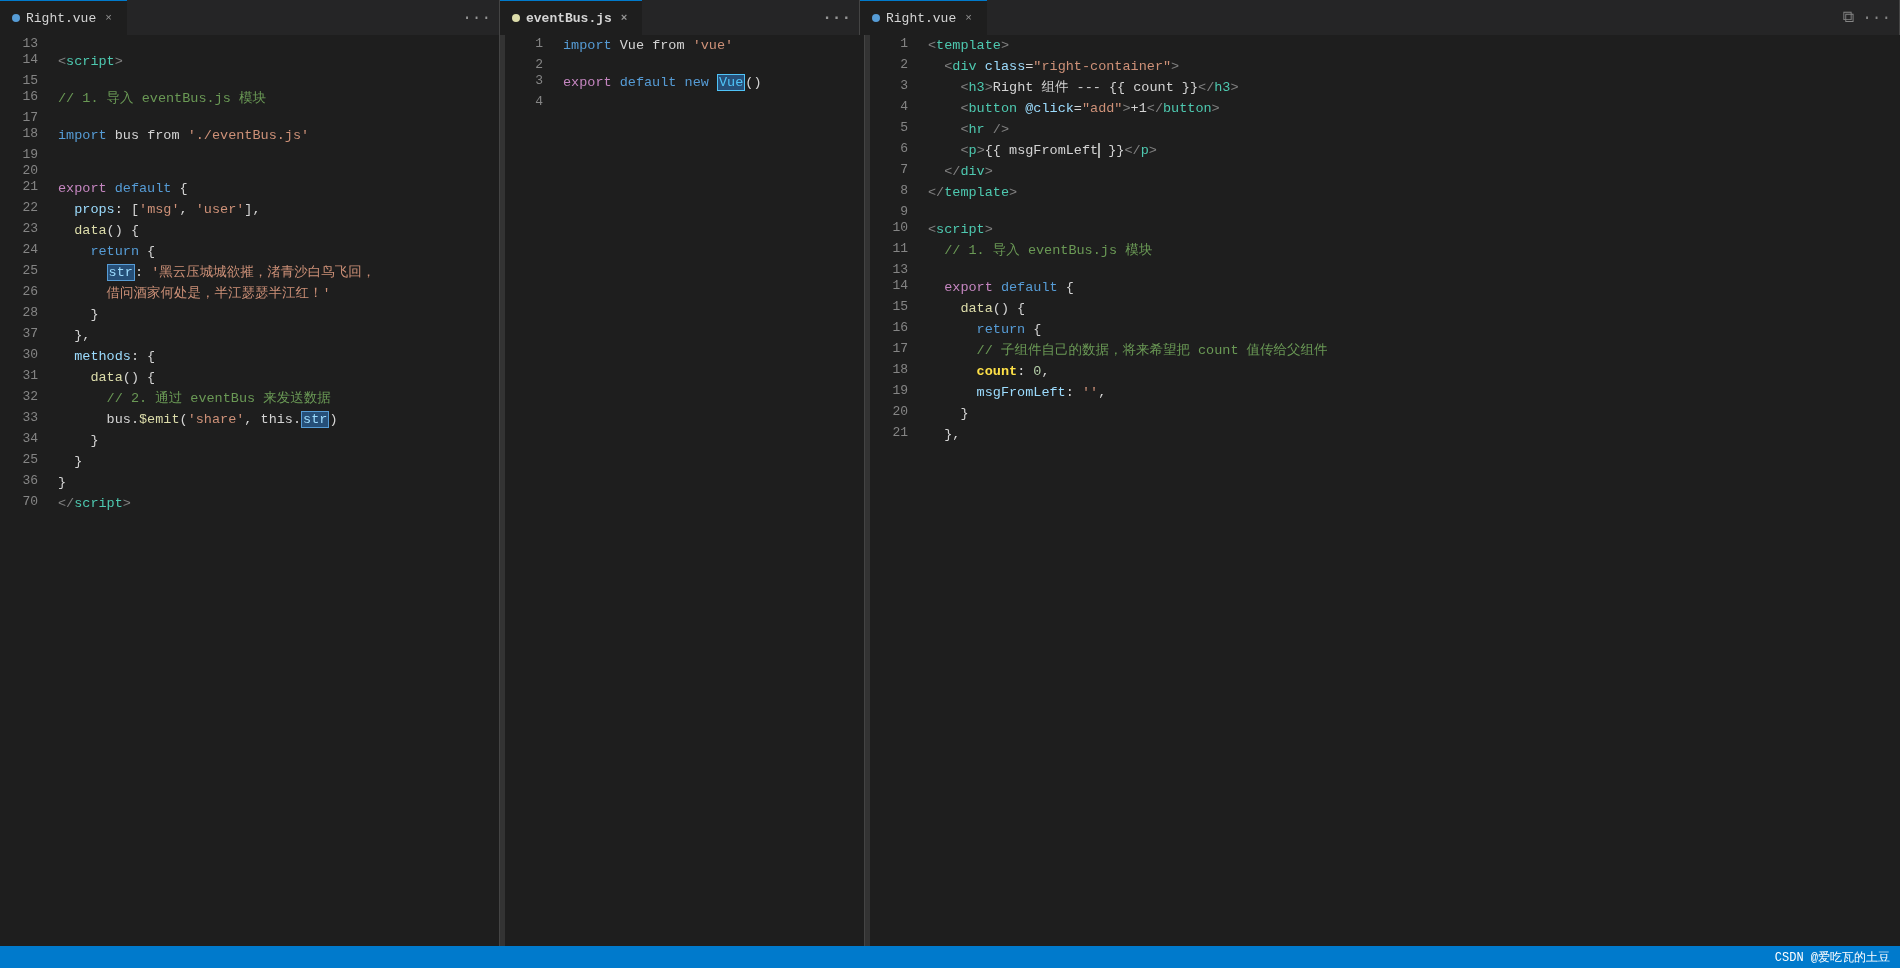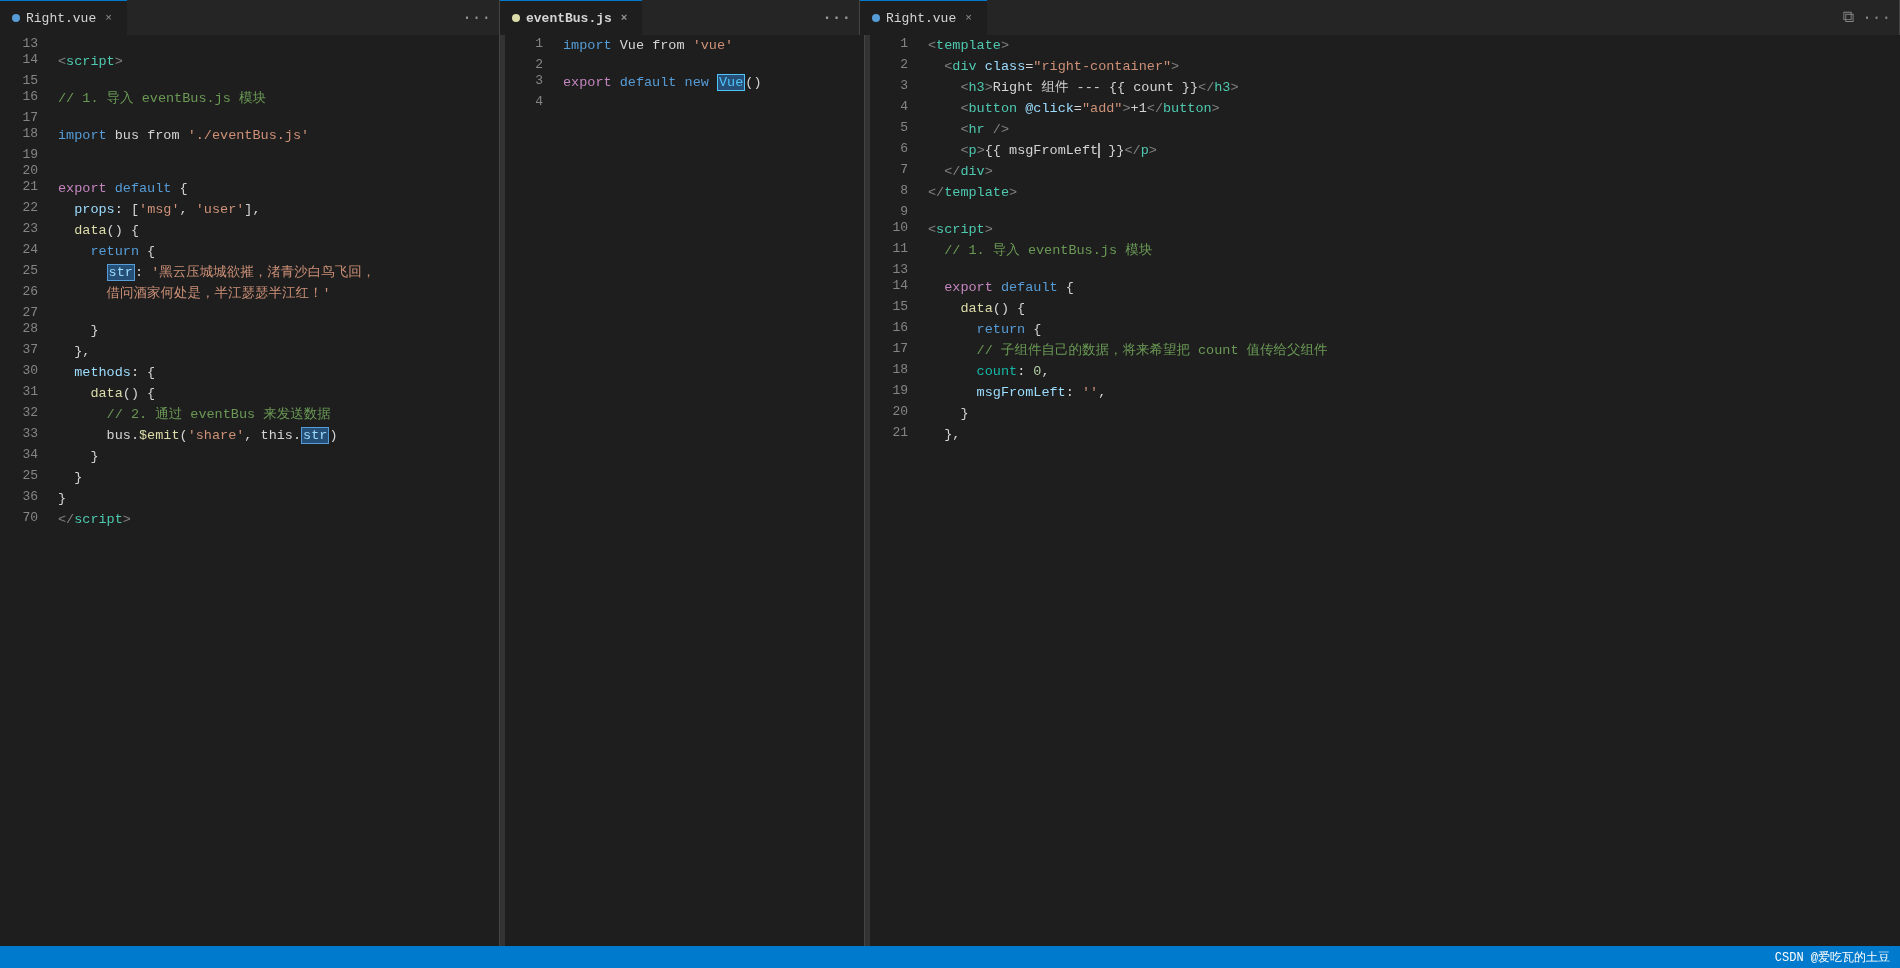--- a/index.html
+++ b/index.html
@@ -255,24 +255,20 @@
           </div>
           <div class="code-line">
             <div class="line-num">25</div>
             <div class="line-content"><span style="color: rgb(212, 212, 212);">      </span><span style="background: rgb(38, 79, 120); color: rgb(156, 220, 254); border: 1px solid rgb(86, 156, 214); padding: 0px 1px;">str</span><span style="color: rgb(212, 212, 212);">: </span><span style="color: rgb(206, 145, 120);">'黑云压城城欲摧，渚青沙白鸟飞回，</span></div>
           </div>
           <div class="code-line">
             <div class="line-num">26</div>
             <div class="line-content"><span style="color: rgb(212, 212, 212);">      </span><span style="color: rgb(206, 145, 120);">借问酒家何处是，半江瑟瑟半江红！'</span></div>
           </div>
           <div class="code-line">
-            <div class="line-num">27</div>
-            <div class="line-content"></div>
-          </div>
-          <div class="code-line">
             <div class="line-num">28</div>
             <div class="line-content"><span style="color: rgb(212, 212, 212);">    }</span></div>
           </div>
           <div class="code-line">
             <div class="line-num">37</div>
             <div class="line-content"><span style="color: rgb(212, 212, 212);">  </span><span style="color: rgb(212, 212, 212);">},</span></div>
           </div>
           <div class="code-line">
             <div class="line-num">30</div>
             <div class="line-content"><span style="color: rgb(212, 212, 212);">  </span><span style="color: rgb(156, 220, 254);">methods</span><span style="color: rgb(212, 212, 212);">: {</span></div>
@@ -398,21 +394,21 @@
           <div class="code-line">
             <div class="line-num">16</div>
             <div class="line-content"><span style="color: rgb(212, 212, 212);">    </span><span style="color: rgb(86, 156, 214);">  return</span><span style="color: rgb(212, 212, 212);"> {</span></div>
           </div>
           <div class="code-line">
             <div class="line-num">17</div>
             <div class="line-content"><span style="color: rgb(106, 153, 85);">      // 子组件自己的数据，将来希望把 count 值传给父组件</span></div>
           </div>
           <div class="code-line">
             <div class="line-num">18</div>
-            <div class="line-content"><span style="color: rgb(212, 212, 212);">      </span><span style="color: #14b8a6;">count</span><span style="color: rgb(212, 212, 212);">: </span><span style="color: rgb(181, 206, 168);">0</span><span style="color: rgb(212, 212, 212);">,</span></div>
+            <div class="line-content"><span style="color: rgb(212, 212, 212);">      </span><span style="color: #fde047; font-weight: bold;">count</span><span style="color: rgb(212, 212, 212);">: </span><span style="color: rgb(181, 206, 168);">0</span><span style="color: rgb(212, 212, 212);">,</span></div>
           </div>
           <div class="code-line">
             <div class="line-num">19</div>
             <div class="line-content"><span style="color: rgb(212, 212, 212);">      </span><span style="color: rgb(156, 220, 254);">msgFromLeft</span><span style="color: rgb(212, 212, 212);">: </span><span style="color: rgb(206, 145, 120);">''</span><span style="color: rgb(212, 212, 212);">,</span></div>
           </div>
           <div class="code-line">
             <div class="line-num">20</div>
             <div class="line-content"><span style="color: rgb(212, 212, 212);">    }</span></div>
           </div>
           <div class="code-line">

